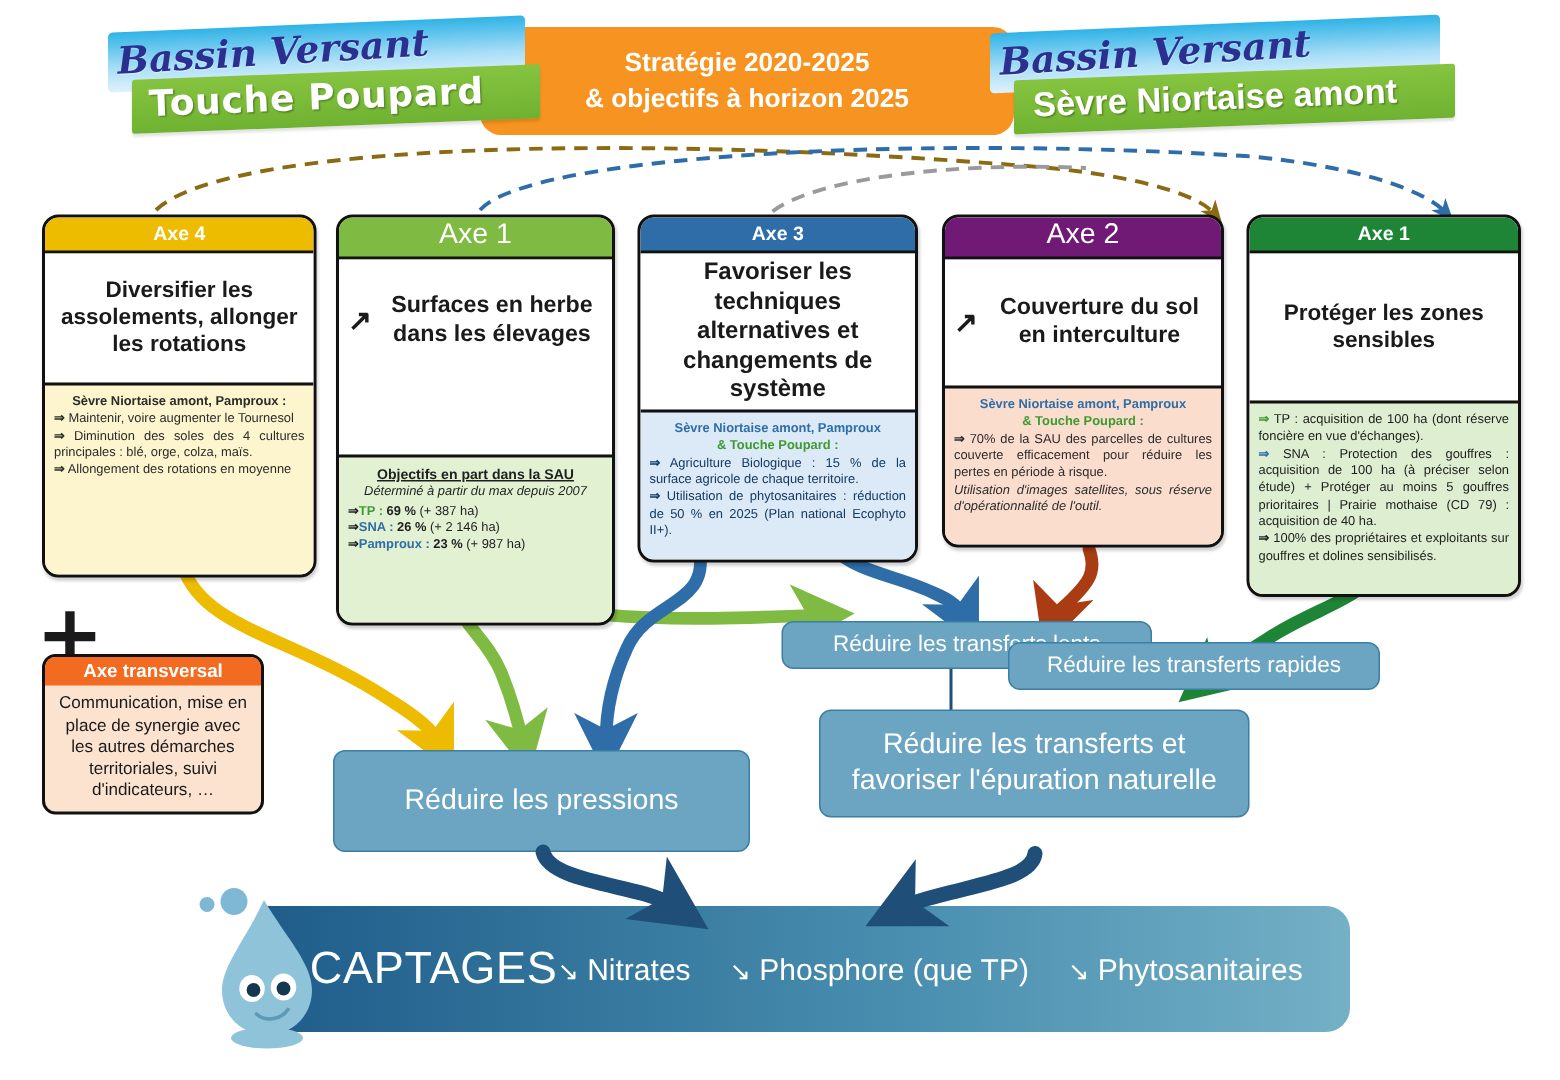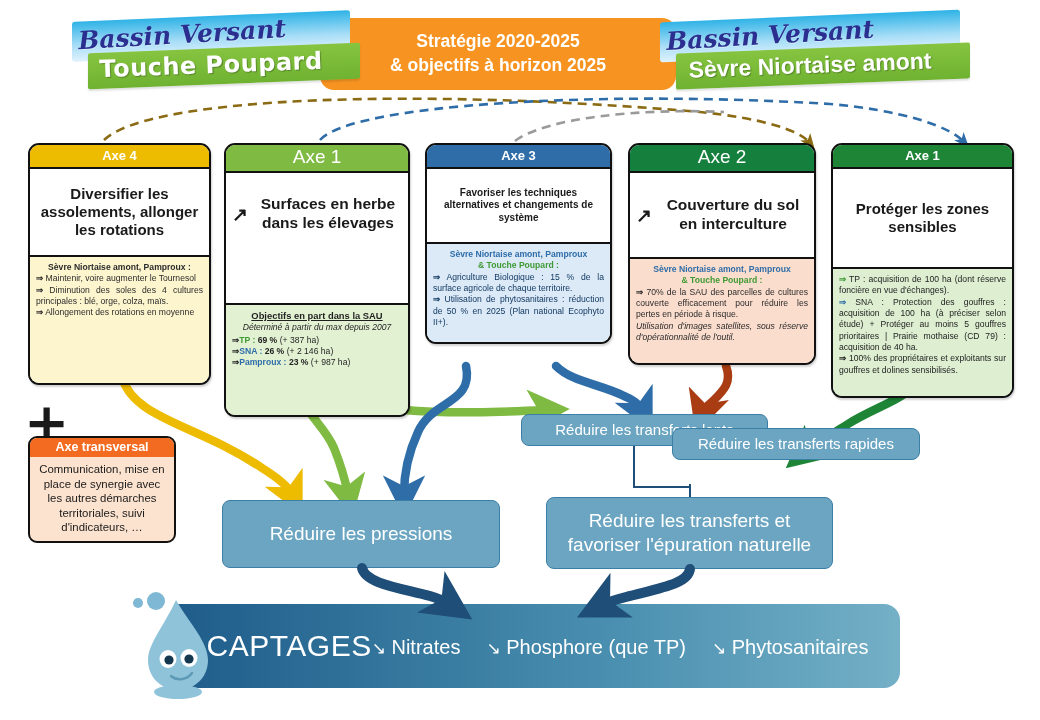--- a/index.html
+++ b/index.html
@@ -80,26 +80,26 @@
 
   #card-axe4 { left: 28px;  top: 143px; width: 183px; }
   #card-axe1 { left: 224px; top: 143px; width: 186px; }
   #card-axe3 { left: 425px; top: 143px; width: 187px; }
   #card-axe2 { left: 628px; top: 143px; width: 188px; }
   #card-axe5 { left: 831px; top: 143px; width: 183px; }
 
   #card-axe4 .card-head { background:#EDBB00; font-size: 13px; }
   #card-axe1 .card-head { background:#7FBA42; font-size: 19px; font-weight: normal; padding: 1px 0 3px; }
   #card-axe3 .card-head { background:#2E6DA8; font-size: 13px; }
-  #card-axe2 .card-head { background:#15803d; font-size: 19px; font-weight: normal; padding: 1px 0 3px; }
+  #card-axe2 .card-head { background:#701a75; font-size: 19px; font-weight: normal; padding: 1px 0 3px; }
   #card-axe5 .card-head { background:#1E8537; font-size: 13px; }
 
   #card-axe4 .card-title { font-size: 15px; height: 86px; }
   #card-axe1 .card-title { font-size: 15.5px; height: 82px; }
-  #card-axe3 .card-title { font-size: 10px; height: 73px; }
+  #card-axe3 .card-title { font-size: 16px; height: 104px; }
   #card-axe2 .card-title { font-size: 15.5px; height: 84px; }
   #card-axe5 .card-title { font-size: 15px; height: 98px; }
 
   #card-axe4 .card-body { background:#FDF5CE; color:#2b2b2b; height: 128px; }
   #card-axe1 .card-body { background:#E3F1D3; color:#1f1f1f; height: 112px; margin-top: 48px; }
   #card-axe3 .card-body { background:#DCE9F6; color:#123a63; height: 100px; }
   #card-axe2 .card-body { background:#FBDDCD; color:#2b2b2b; height: 106px; }
   #card-axe5 .card-body { background:#DDEED1; color:#1d1d1d; height: 129px; }
 
   .t-blue  { color:#2E6DA8; font-weight: bold; }
@@ -129,21 +129,21 @@
   
   .flowbox {
     position: absolute; z-index: 5;
     background: #6BA5C1; border: 1.6px solid #3C7FA6; border-radius: 8px;
     color: #ffffff; display: flex; align-items: center; justify-content: center;
     text-align: center; line-height: 1.25; font-weight: normal;
   }
   #flow-lents   { left: 521px; top: 414px; width: 247px; height: 32px; font-size: 15px; }
   #flow-rapides { left: 672px; top: 428px; width: 248px; height: 32px; font-size: 15px; }
   #flow-pressions { left: 222px; top: 500px; width: 278px; height: 68px; font-size: 19px; }
-  #flow-transferts { left: 546px; top: 497px; width: 287px; height: 72px; font-size: 19px; padding: 0 10px; }
+  #flow-transferts { left: 546px; top: 473px; width: 287px; height: 72px; font-size: 19px; padding: 0 10px; }
 
   
   #captages {
     position: absolute; left: 175px; top: 604px; width: 725px; height: 84px; z-index: 5;
     background: linear-gradient(90deg,#1F5C8B 0%, #2E6F97 22%, #4A8FB0 60%, #74B0C6 100%);
     border-radius: 0 16px 16px 0;
     display: flex; flex-direction: row; align-items: center; justify-content: center;
     color: #ffffff;
   }
   #captages .cap-title { font-size: 30px; letter-spacing: .5px; line-height: 1.05; }

